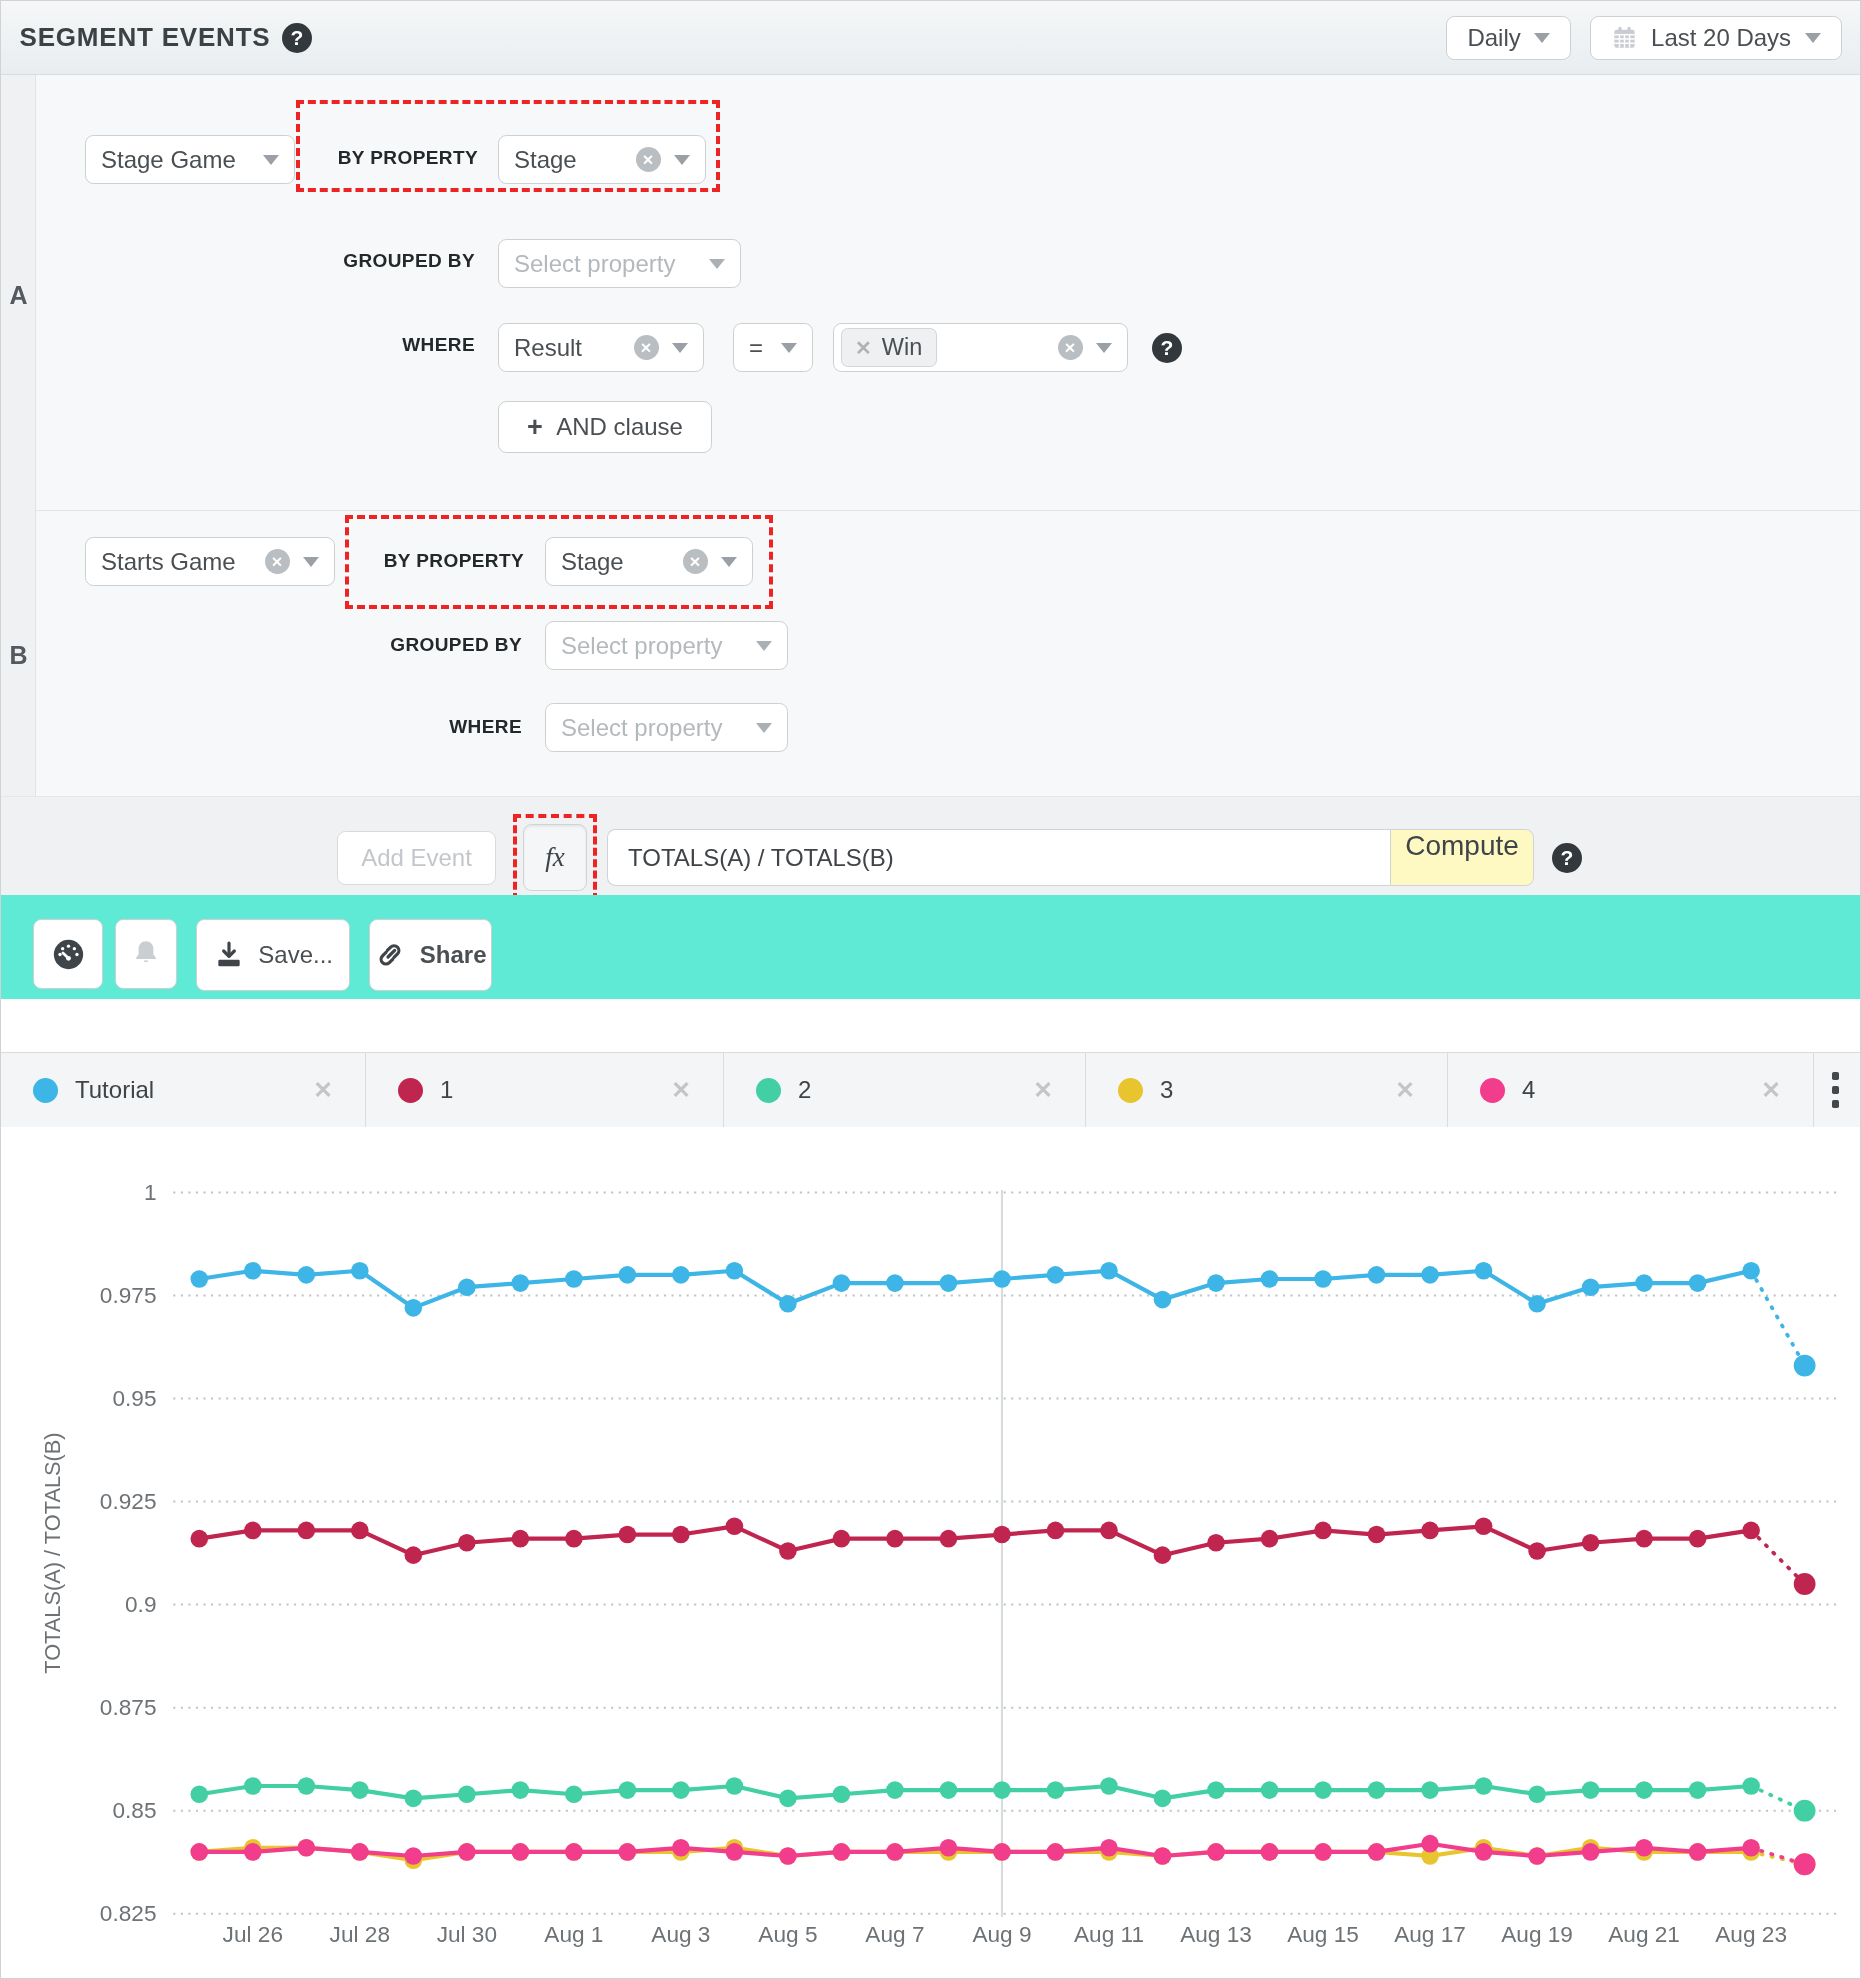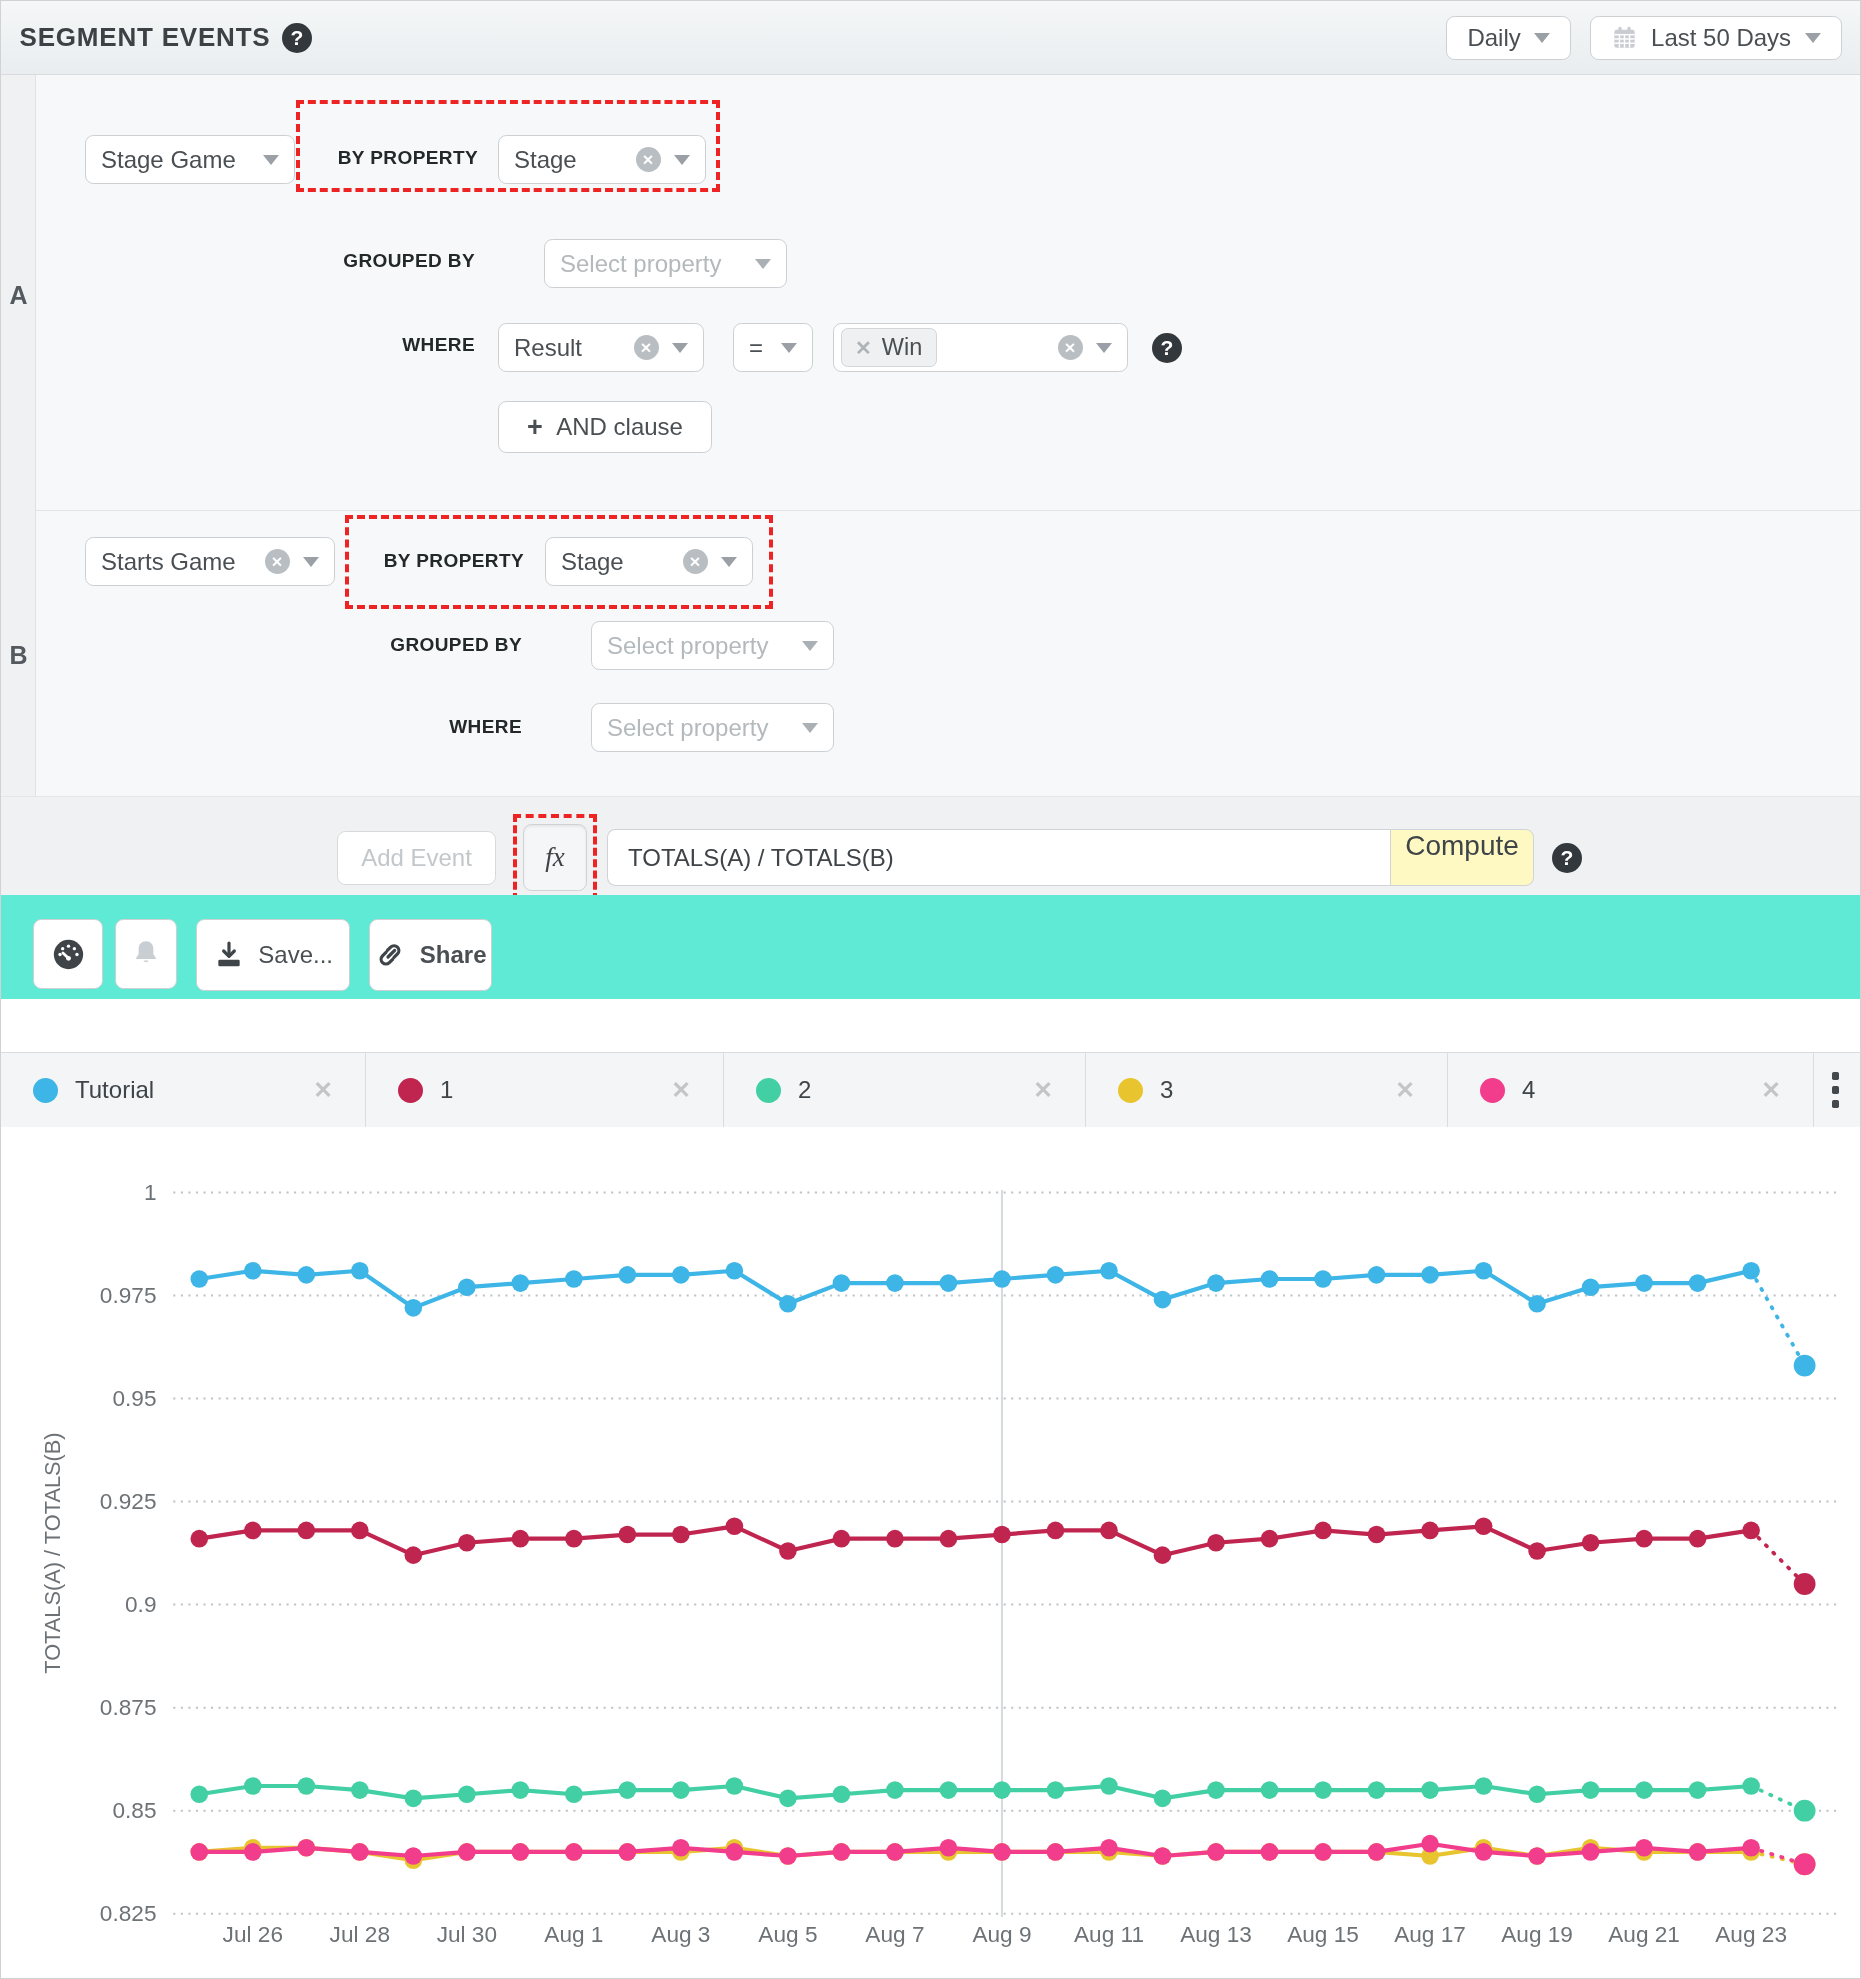--- a/index.html
+++ b/index.html
@@ -25,21 +25,21 @@
   .caret.lite{border-top-color:#aab0b4;}
   
   .builder{position:absolute;left:0;top:74px;width:100%;height:722px;background:#f7f8f9;}
   .rail{position:absolute;left:0;top:0;width:35px;height:100%;background:#eff1f2;border-right:0.8px solid #e0e3e5;}
   .rail-letter{position:absolute;left:0;width:35px;text-align:center;font-size:25px;font-weight:700;color:#53595e;}
   .sec-divider{position:absolute;left:35px;right:0;top:435px;border-bottom:0.8px solid #e2e5e7;}
   .abs{position:absolute;}
   .drop{background:#fff;border:1.7px solid #ccd0d3;border-radius:8.4px;display:flex;align-items:center;
     padding:0 15px;gap:13.4px;font-size:24px;color:#4a4f53;}
   .drop .grow{flex:1;}
-  .drop.ghost{color:#b4b9bd;margin-left:46px;}
+  .drop.ghost{color:#b4b9bd;}
   .xcirc{width:25px;height:25px;border-radius:50%;background:#b9bec3;color:#fff;font-size:14.3px;
     font-weight:700;display:inline-flex;align-items:center;justify-content:center;flex:none;}
   .flabel{font-size:19px;font-weight:700;color:#23282b;text-align:right;letter-spacing:0.4px;}
   .dashbox{border:4.2px dashed #ee2424;pointer-events:none;}
   .chip{background:#eef0f1;border:1.7px solid #d3d6d9;border-radius:6.7px;height:39px;display:inline-flex;
     align-items:center;gap:10px;padding:0 13.4px;font-size:23.5px;color:#4a4f53;}
   .chip .chipx{color:#aeb3b7;font-weight:700;font-size:20px;}
   
   .formula{position:absolute;left:0;top:795px;width:100%;height:121px;background:#eff1f3;border-top:0.8px solid #e4e7e9;padding-left:28px;}
   .btn.disabled{color:#c3c7ca;border-color:#d7dadc;}
@@ -95,21 +95,21 @@
               <g stroke="#ffffff" stroke-width="1.3">
                 <line x1="3" y1="9.5" x2="21" y2="9.5"></line>
                 <line x1="7.5" y1="9.5" x2="7.5" y2="21"></line>
                 <line x1="12" y1="9.5" x2="12" y2="21"></line>
                 <line x1="16.5" y1="9.5" x2="16.5" y2="21"></line>
                 <line x1="3" y1="13.3" x2="21" y2="13.3"></line>
                 <line x1="3" y1="17.1" x2="21" y2="17.1"></line>
               </g>
             </svg>
         </span>
-        <span>Last 50 Days</span>
+        <span>Last 20 Days</span>
         <span class="caret"></span>
       </div>
     </div>
   </div>
 
   <div class="builder">
     <div class="rail">
       <div class="rail-letter" style="top:206px;">A</div>
       <div class="rail-letter" style="top:566px;">B</div>
     </div>

